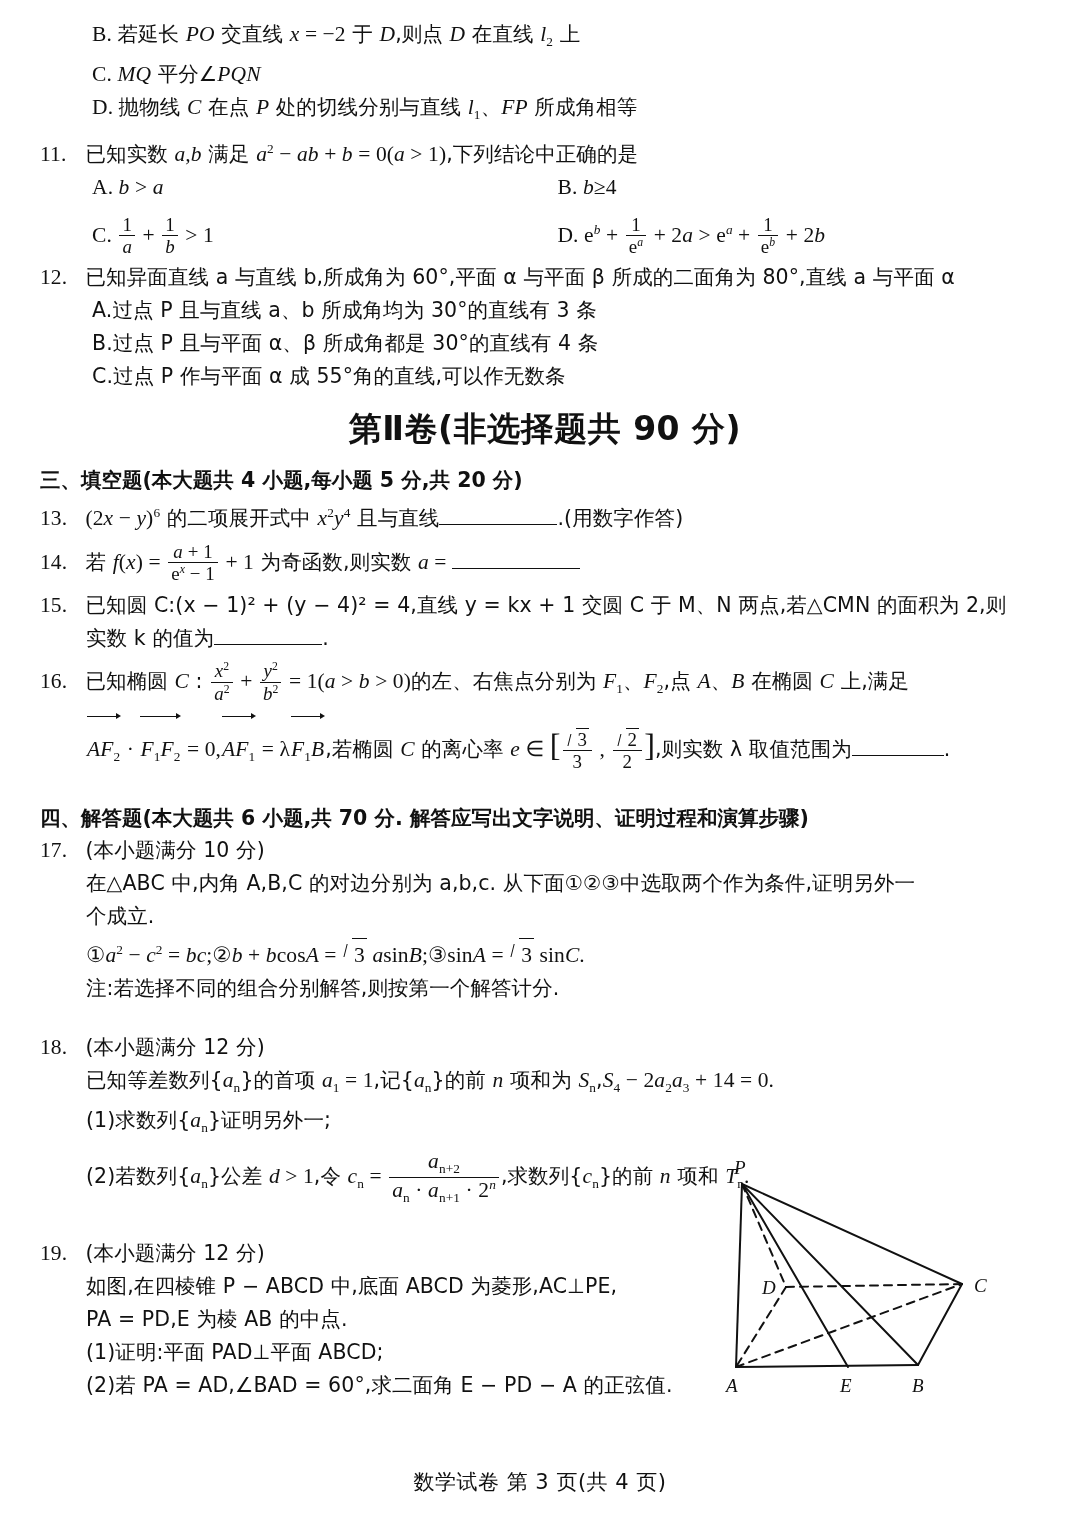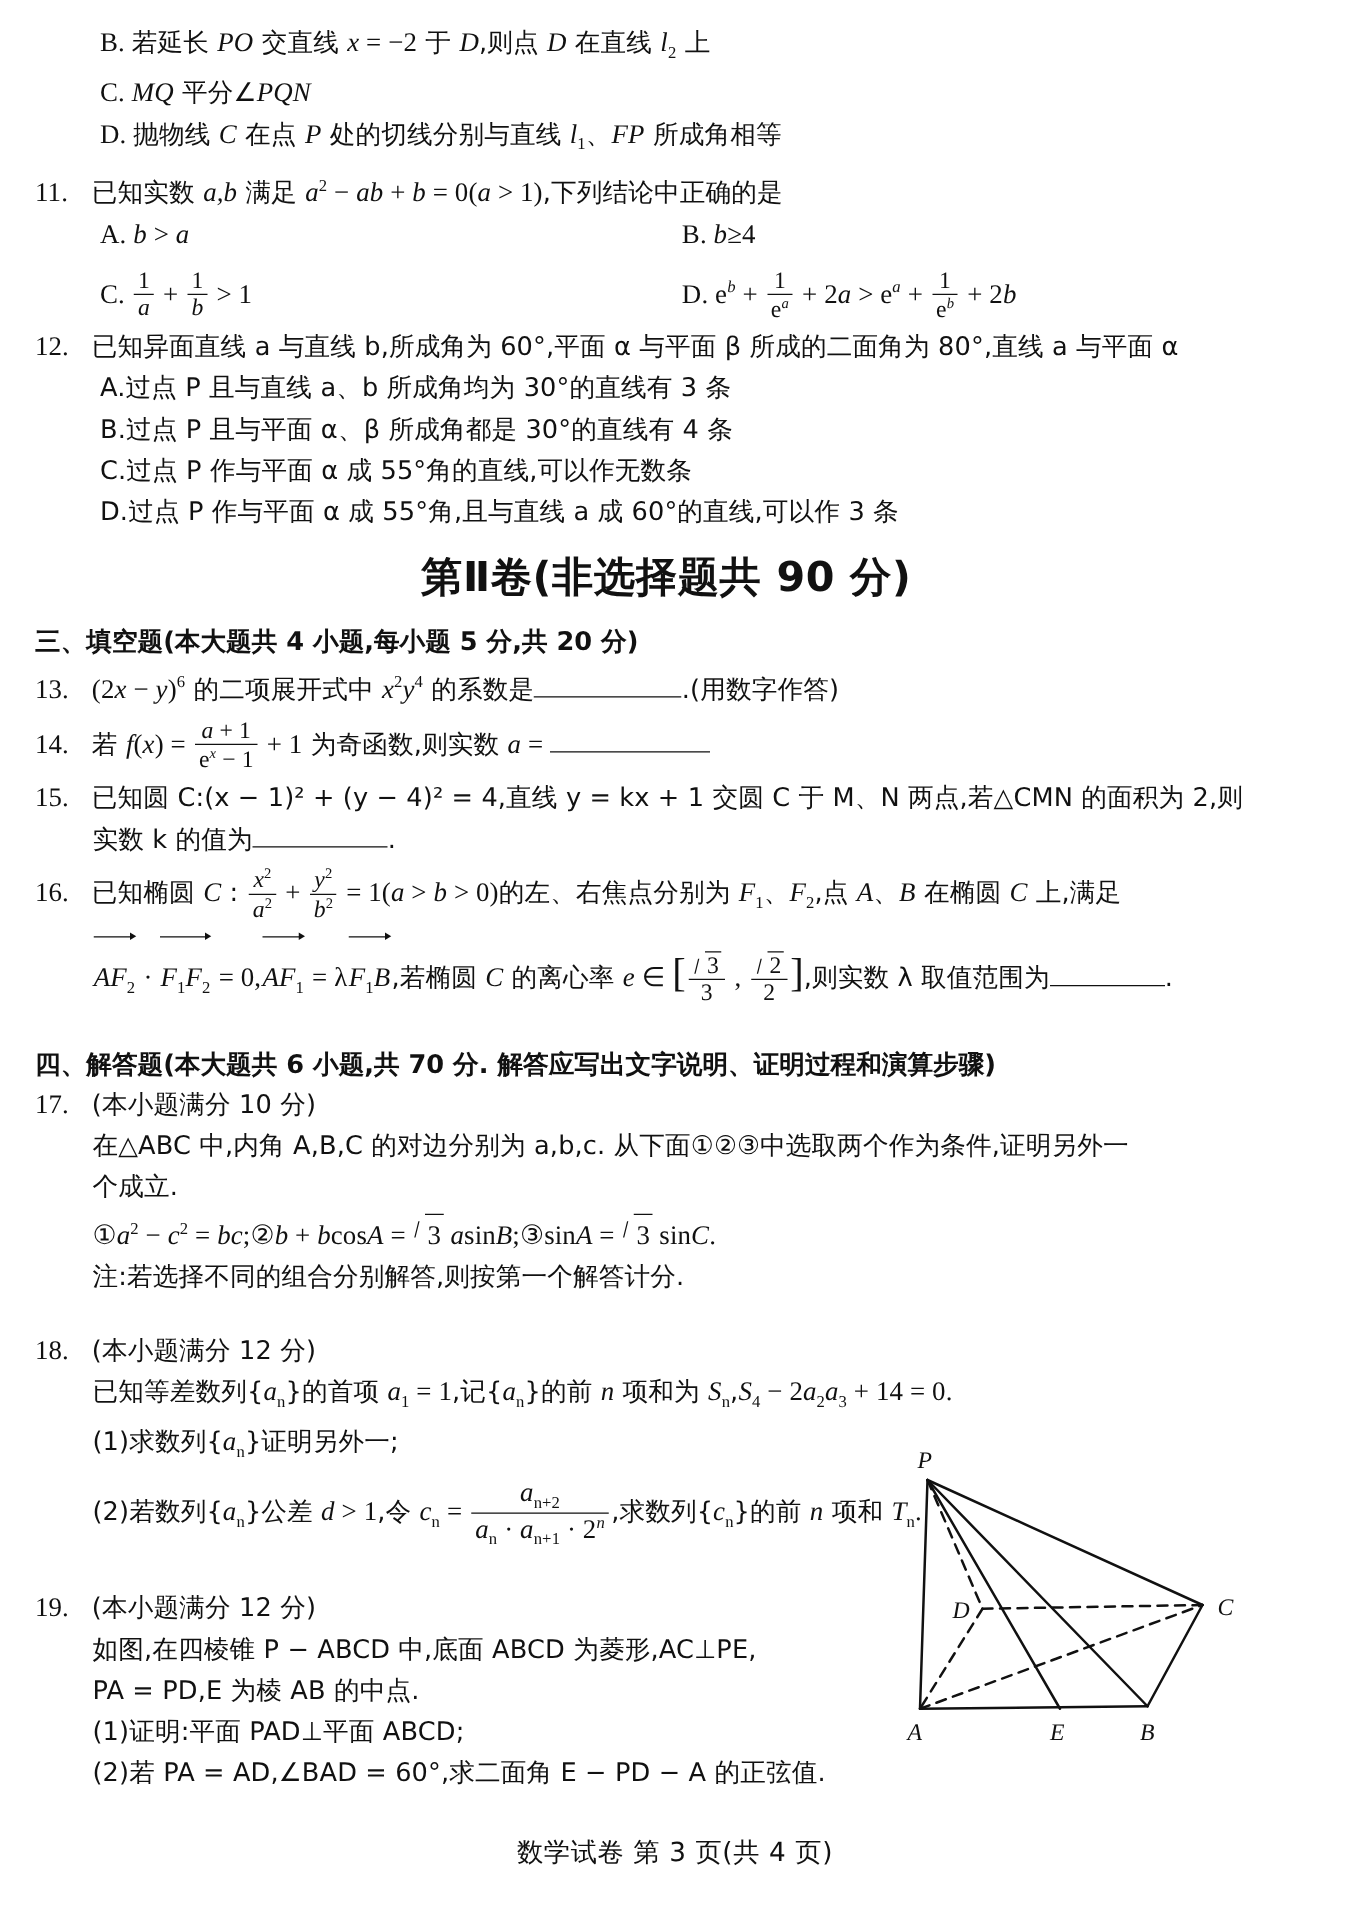--- a/index.html
+++ b/index.html
@@ -17,21 +17,21 @@
   }
   .page {
     position: relative;
     width: 1080px;
     height: 1527px;
     padding: 0;
     box-sizing: border-box;
   }
   .body-col {
     position: absolute;
-    left: 28px;
+    left: 40px;
     top: 18px;
     width: 1010px;
   }
 
   
   .line {
     font-size: 21.5px;
     line-height: 33px;
     white-space: nowrap;
     letter-spacing: 0.1px;
@@ -241,31 +241,28 @@
     </div>
     <div class="line ind-opt">
       <span class="cn">A.</span><span class="cn">过点 P 且与直线 a、b 所成角均为 30°的直线有 3 条</span>
     </div>
     <div class="line ind-opt">
       <span class="cn">B.</span><span class="cn">过点 P 且与平面 α、β 所成角都是 30°的直线有 4 条</span>
     </div>
     <div class="line ind-opt">
       <span class="cn">C.</span><span class="cn">过点 P 作与平面 α 成 55°角的直线,可以作无数条</span>
     </div>
-    <div class="line ind-opt">
-      <span class="cn">D.</span><span class="cn">过点 P 作与平面 α 成 55°角,且与直线 a 成 60°的直线,可以作 3 条</span>
-    </div>
 
     <div class="vol-title">第Ⅱ卷(非选择题共 90 分)</div>
 
     <div class="sec-head">三、填空题(本大题共 4 小题,每小题 5 分,共 20 分)</div>
 
     <div class="line">
       <span class="qnum">13.</span>
-      <span class="mn">(2<span class="mi">x</span> − <span class="mi">y</span>)<sup class="en">6</sup></span><span class="cn"> 的二项展开式中 </span><span class="mn"><span class="mi">x</span><sup class="en">2</sup><span class="mi">y</span><sup class="en">4</sup></span><span class="cn"> 的系数是</span><span class="blank w1"></span><span class="cn">.(用数字作答)</span>
+      <span class="mn">(2<span class="mi">x</span> − <span class="mi">y</span>)<sup class="en">6</sup></span><span class="cn"> 的二项展开式中 </span><span class="mn"><span class="mi">x</span><sup class="en">2</sup><span class="mi">y</span><sup class="en">4</sup></span><span class="cn"> 且与直线</span><span class="blank w1"></span><span class="cn">.(用数字作答)</span>
     </div>
 
     <div class="line" style="line-height:54px;">
       <span class="qnum">14.</span>
       <span class="cn">若 </span><span class="mn"><span class="mi">f</span>(<span class="mi">x</span>) = <span class="frac">
             <span class="num"><span class="mi">a</span> + 1</span>
             <span class="den">e<sup class="e">x</sup> − 1</span>
           </span> + 1</span><span class="cn"> 为奇函数,则实数 </span><span class="mi">a</span><span class="mn"> = </span><span class="blank w2"></span>
     </div>
 

